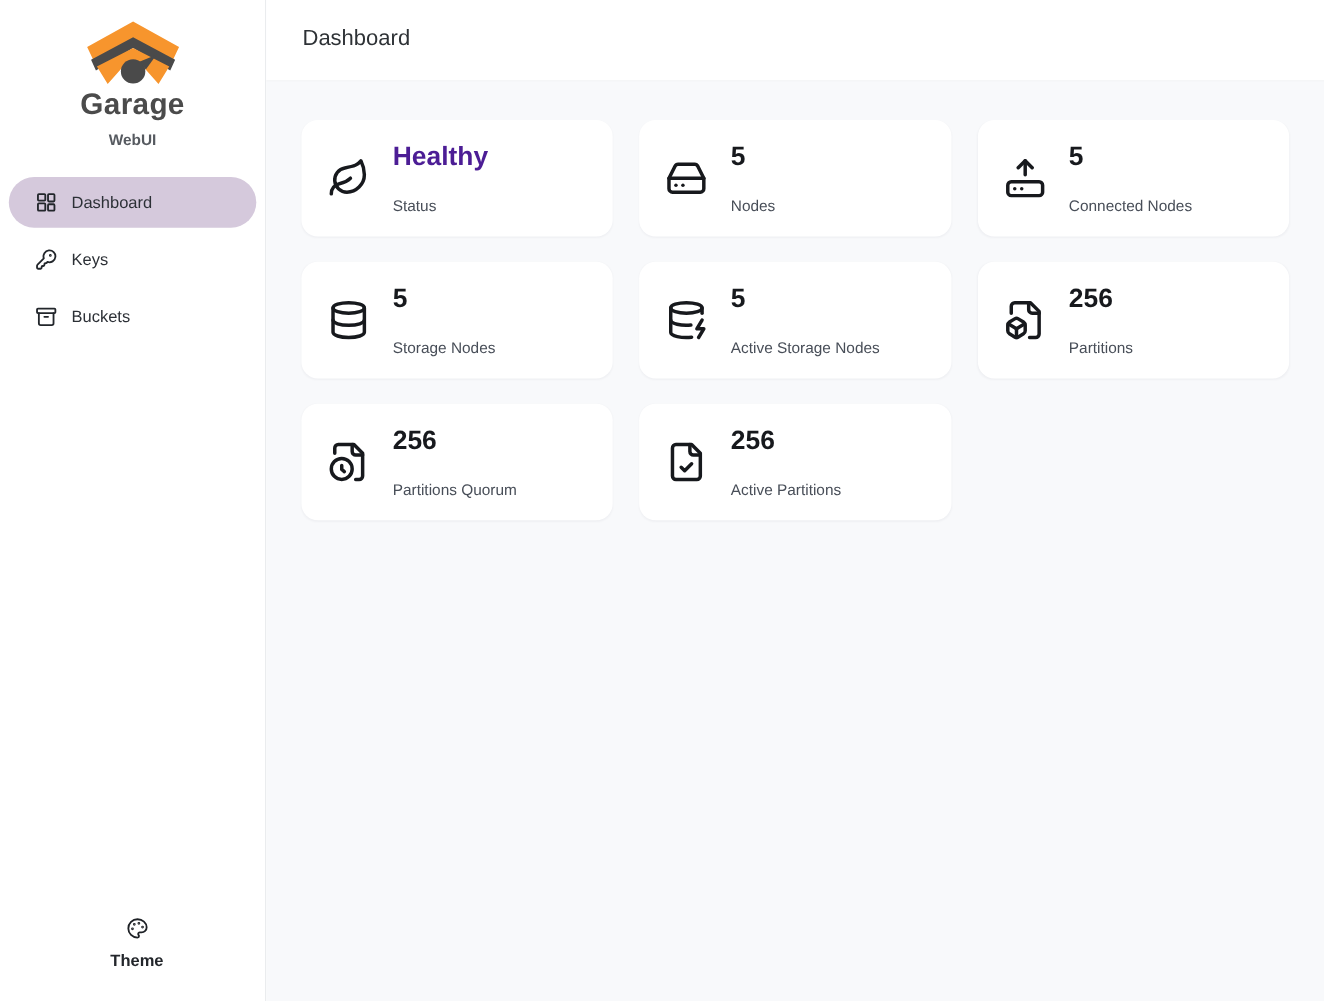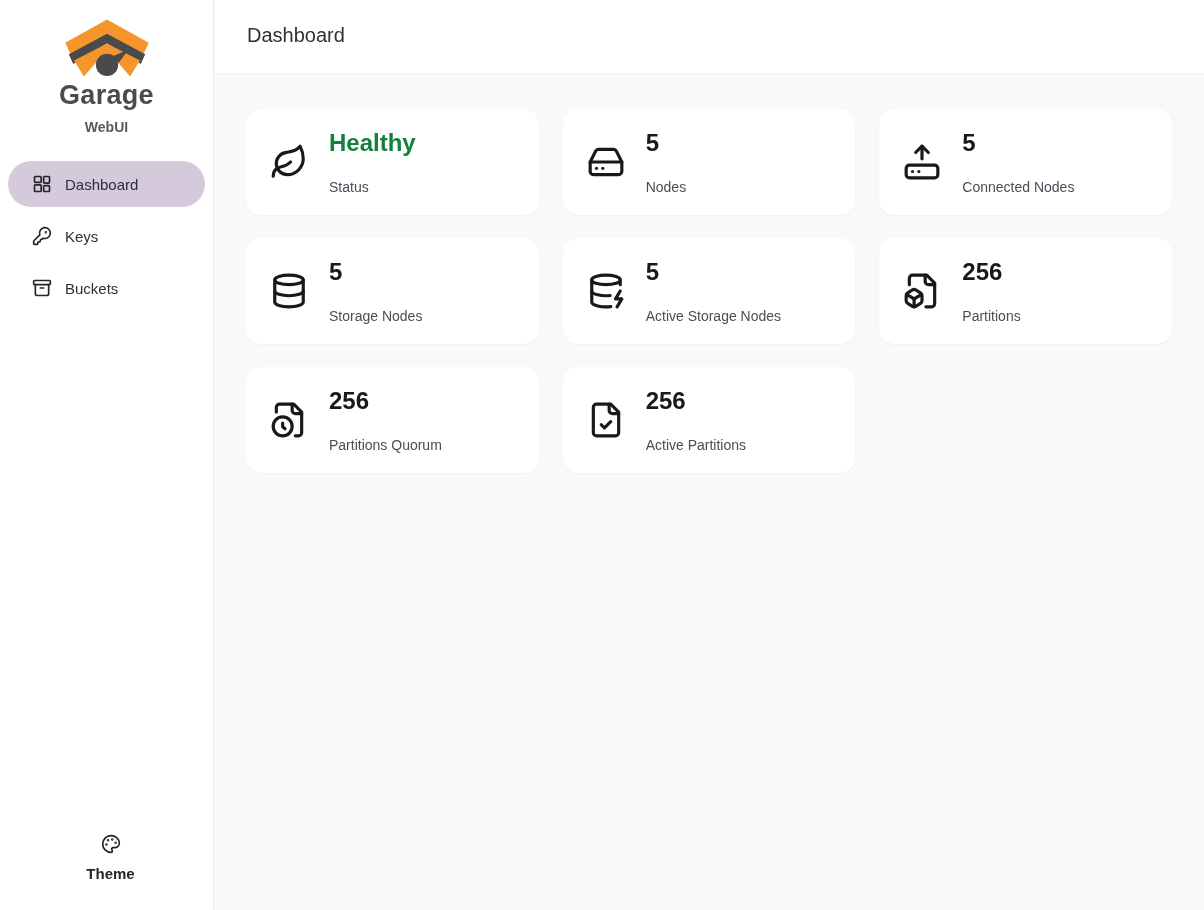--- a/index.html
+++ b/index.html
@@ -7,21 +7,21 @@
   body {
     display:flex;
     font-family:"Liberation Sans", sans-serif;
     background:#ffffff;
     color:#1c1f23;
     overflow:hidden;
   }
 
   
   .sidebar {
-    width:214px; flex:none;
+    width:242px; flex:none;
     background:#ffffff;
     border-right:1px solid #e8eaed;
     display:flex; flex-direction:column;
     padding:14px 8px 18px 8px;
   }
   .brand { text-align:center; padding-top:2px; }
   .brand svg { display:block; margin:0 auto; }
   .brand-title { font-size:27px; font-weight:700; color:#4b4b4b; letter-spacing:.3px; margin-top:0px; }
   .brand-sub { font-size:14px; font-weight:700; color:#565a60; margin-top:8px; }
 
@@ -153,21 +153,21 @@
     <div class="grid">
 
       <div class="card">
         <span class="card-icon">
           <svg class="lucide" viewBox="0 0 24 24">
             <path d="M11 20A7 7 0 0 1 9.8 6.1C15.5 5 17 4.48 19 2c1 2 2 4.18 2 8 0 5.5-4.78 10-10 10Z"></path>
             <path d="M2 21c0-3 1.85-5.36 5.08-6C9.5 14.52 12 13 13 12"></path>
           </svg>
         </span>
         <span class="card-text">
-          <span class="card-value" style="color: #15803d; text-align: right;">Healthy</span>
+          <span class="card-value" style="color: #4c1d95; text-align: right;">Healthy</span>
           <span class="card-label">Status</span>
         </span>
       </div>
 
       <div class="card">
         <span class="card-icon">
           <svg class="lucide" viewBox="0 0 24 24">
             <line x1="22" y1="12" x2="2" y2="12"></line>
             <path d="M5.45 5.11 2 12v6a2 2 0 0 0 2 2h16a2 2 0 0 0 2-2v-6l-3.45-6.89A2 2 0 0 0 16.76 4H7.24a2 2 0 0 0-1.79 1.11z"></path>
             <line x1="6" y1="16" x2="6.01" y2="16"></line>

